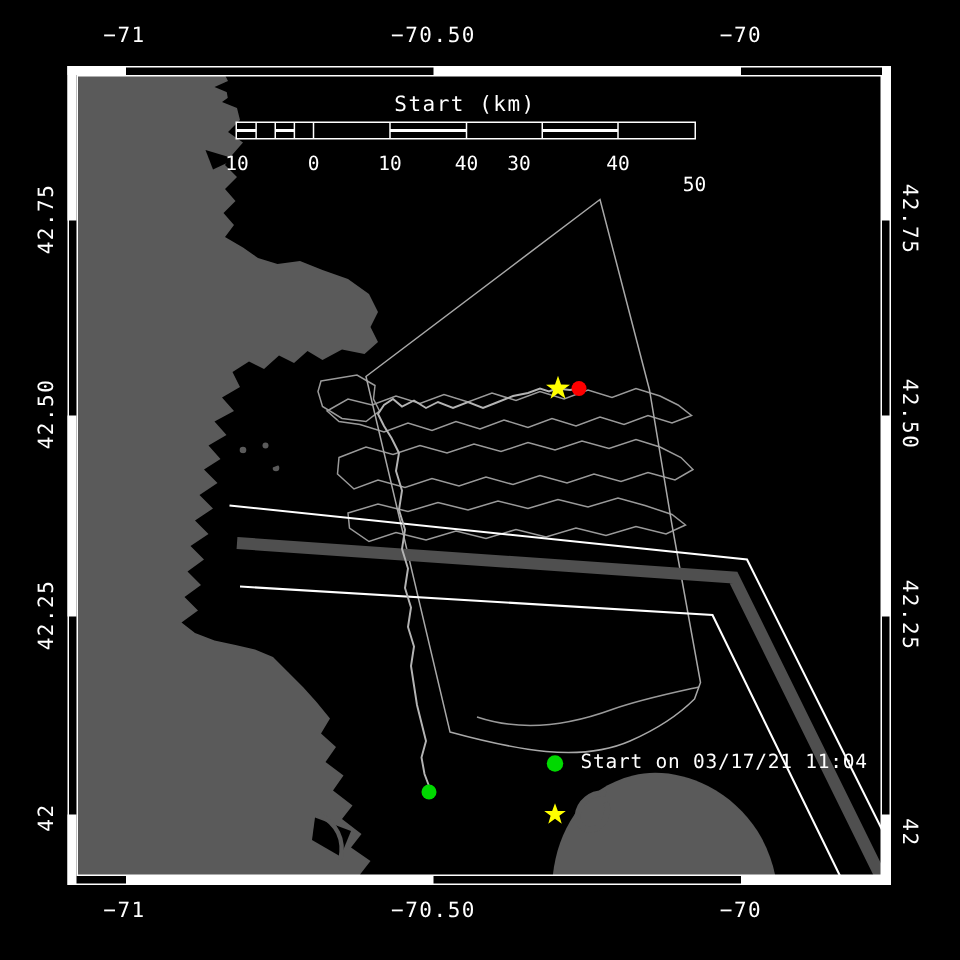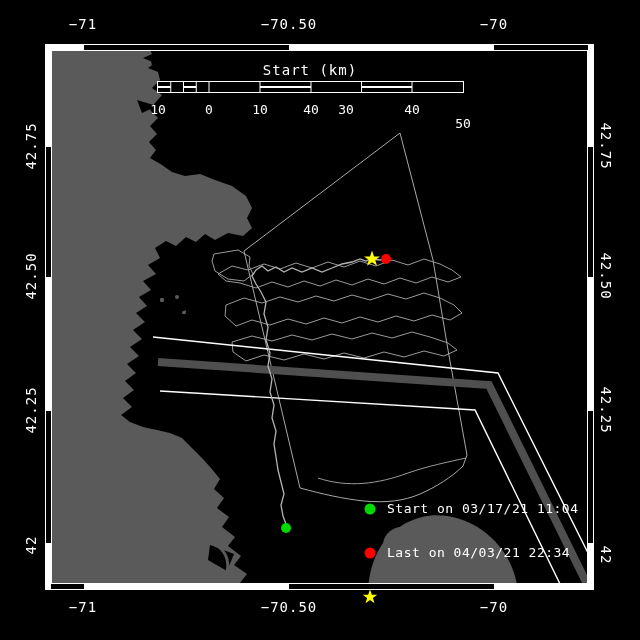--- a/index.html
+++ b/index.html
@@ -8,21 +8,21 @@
     font-family:"DejaVu Sans Mono","Liberation Mono",monospace;color:#fff;
   }
   svg.map{position:absolute;left:0;top:0;}
   .lbl{
     position:absolute;font-size:14px;line-height:14px;white-space:nowrap;
     transform:translate(-50%,-50%);letter-spacing:1px;color:#fff;
   }
   .lbl.rotl{transform:translate(-50%,-50%) rotate(-90deg);}
   .lbl.rotr{transform:translate(-50%,-50%) rotate(90deg);}
   .lbl.small{font-size:13px;letter-spacing:0;}
-  .legend{position:absolute;left:362px;top:499px;display:flex;flex-direction:column;gap:25px;}
+  .legend{position:absolute;left:362px;top:499px;display:flex;flex-direction:column;gap:15px;}
   .legend-row{display:flex;align-items:center;gap:9px;height:19px;}
   .legend-row .txt{font-size:13px;letter-spacing:0.5px;white-space:nowrap;}
   .legend-marker{width:16px;height:16px;flex:0 0 16px;}
 </style>
 </head>
 <body>
 
 <div class="stage">
 
   <svg class="map" width="640" height="640" viewBox="0 0 640 640">
@@ -145,24 +145,18 @@
 
   <div class="legend">
     <div class="legend-row">
       <svg class="legend-marker" width="16" height="16">
         <circle cx="8" cy="8" r="5.5" fill="#00d900"></circle>
       </svg>
       <span class="txt">Start on 03/17/21 11:04</span>
     </div>
     <div class="legend-row">
       <svg class="legend-marker" width="16" height="16">
-        <circle cx="8" cy="8" r="5.5" fill="#ff0000"></circle>
-      </svg>
-      <span class="txt">Last on 04/03/21 22:34</span>
-    </div>
-    <div class="legend-row">
-      <svg class="legend-marker" width="16" height="16">
         <polygon points="8,0.5 9.9,5.7 15.2,5.7 10.9,8.9 12.5,14.2 8,10.9 3.5,14.2 5.1,8.9 0.8,5.7 6.1,5.7" fill="#ffff00"></polygon>
       </svg>
     </div>
   </div>
 
 </div>
 
 </body></html>

